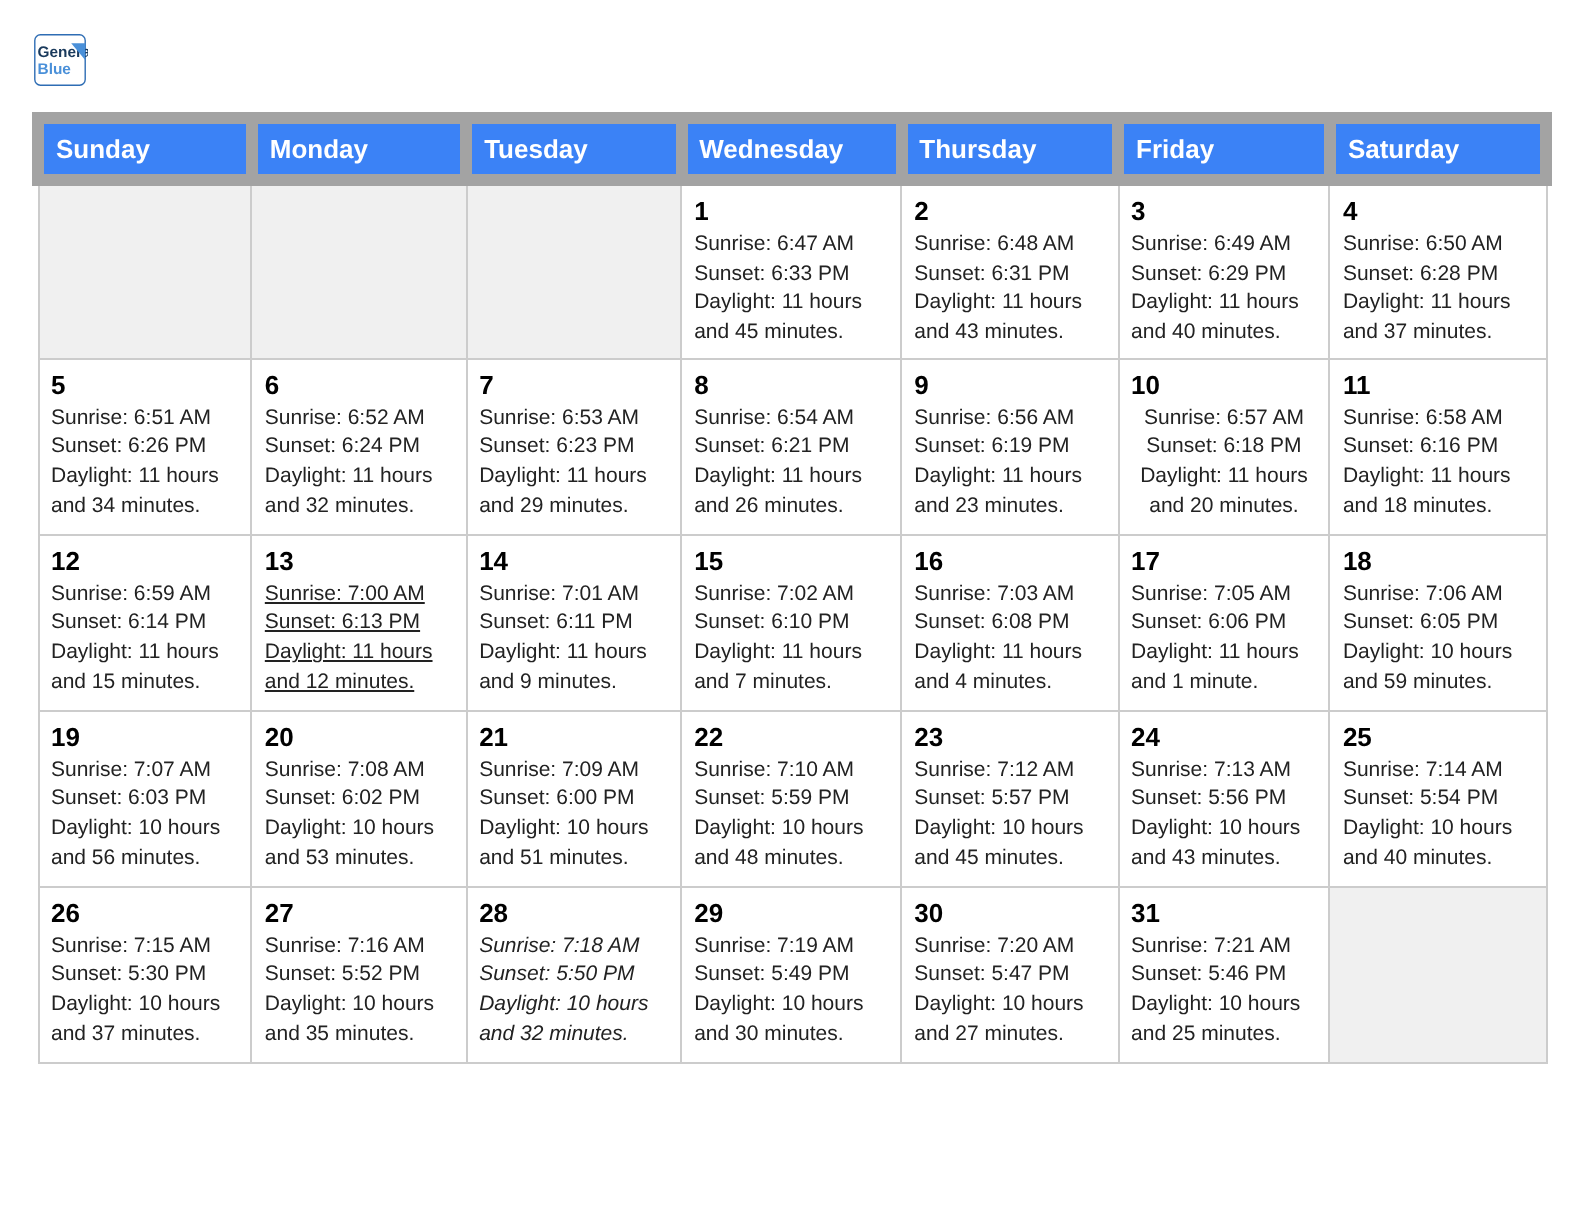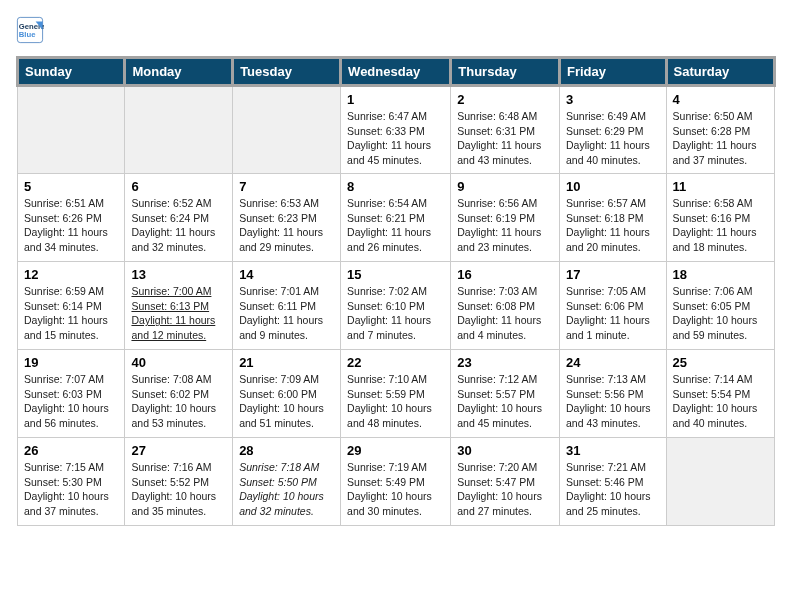--- a/index.html
+++ b/index.html
@@ -45,26 +45,26 @@
     .location {
       font-size: 14px;
       color: #333;
     }
     .calendar {
       width: 100%;
       border-collapse: collapse;
       border: 1px solid #ccc;
     }
     .calendar th {
-      background-color: #0c4a6e;
+      background-color: #3b82f6;
       color: #fff;
       text-align: left;
       padding: 5px 6px;
       font-size: 13px;
-      border: 3px solid #a3a3a3;
+      border: 6px solid #a3a3a3;
     }
     .calendar td {
       vertical-align: top;
       border: 1px solid #ccc;
       padding: 5px 6px;
       width: 113px;
       min-height: 80px;
       background: #fff;
       font-size: 10.5px;
       color: #222;
@@ -189,21 +189,21 @@
         </td>
         <td>
           <span class="day-num">9</span>
           <div class="day-info" style="white-space: pre-line;">Sunrise: 6:56 AM
 Sunset: 6:19 PM
 Daylight: 11 hours
 and 23 minutes.</div>
         </td>
         <td>
           <span class="day-num">10</span>
-          <div class="day-info" style="white-space: pre-line;">Sunrise: 6:57 AM
+          <div class="day-info" style="white-space: pre-line; text-align: center;">Sunrise: 6:57 AM
 Sunset: 6:18 PM
 Daylight: 11 hours
 and 20 minutes.</div>
         </td>
         <td>
           <span class="day-num">11</span>
           <div class="day-info" style="white-space: pre-line;">Sunrise: 6:58 AM
 Sunset: 6:16 PM
 Daylight: 11 hours
 and 18 minutes.</div>
@@ -262,21 +262,21 @@
       </tr>
       <tr class="week-row">
         <td>
           <span class="day-num">19</span>
           <div class="day-info" style="white-space: pre-line;">Sunrise: 7:07 AM
 Sunset: 6:03 PM
 Daylight: 10 hours
 and 56 minutes.</div>
         </td>
         <td>
-          <span class="day-num">40</span>
+          <span class="day-num">20</span>
           <div class="day-info" style="white-space: pre-line;">Sunrise: 7:08 AM
 Sunset: 6:02 PM
 Daylight: 10 hours
 and 53 minutes.</div>
         </td>
         <td>
           <span class="day-num">21</span>
           <div class="day-info" style="white-space: pre-line;">Sunrise: 7:09 AM
 Sunset: 6:00 PM
 Daylight: 10 hours

